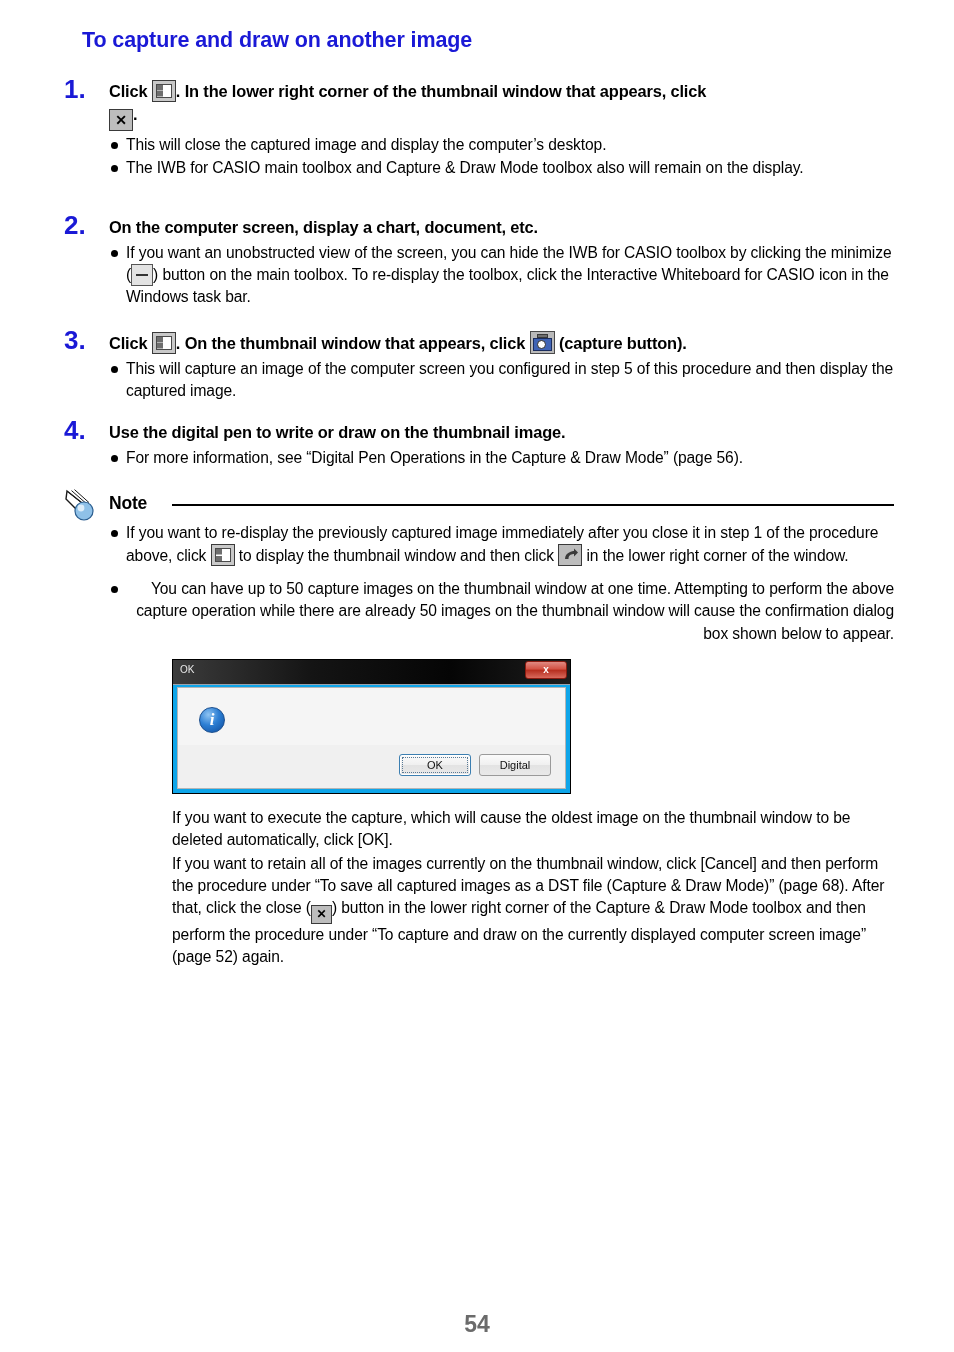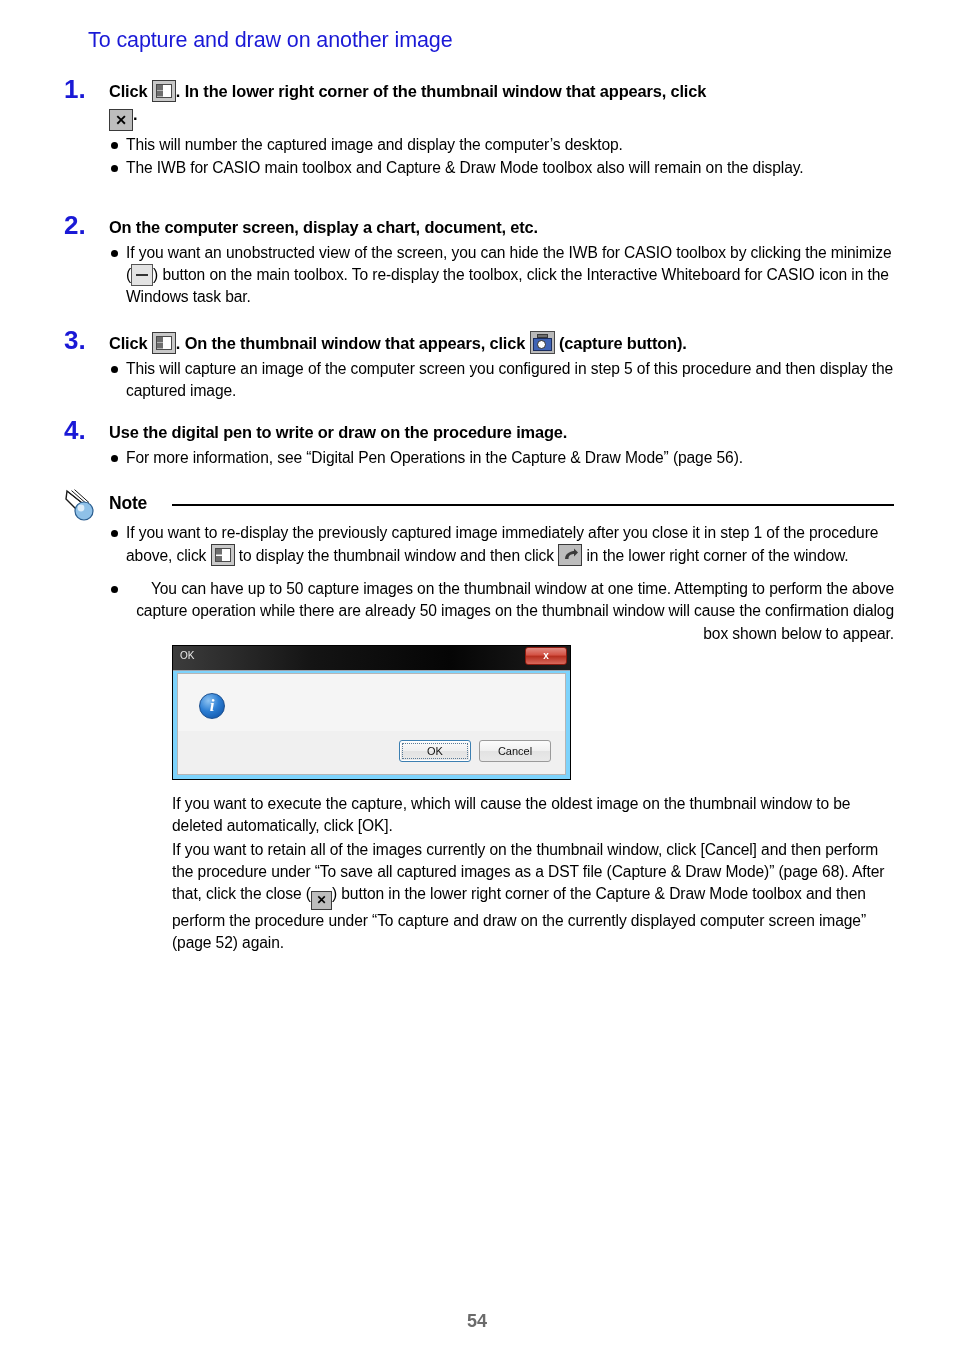--- a/index.html
+++ b/index.html
@@ -19,24 +19,24 @@
     position: relative;
     width: 954px;
     height: 1352px;
     box-sizing: border-box;
     padding: 0;
   }
 
   
   .section-title {
     position: absolute;
-    left: 88px;
+    left: 82px;
     top: 28px;
     font-size: 21.5px;
-    font-weight: normal;
+    font-weight: bold;
     color: #1a19d6;
     letter-spacing: -0.1px;
     white-space: nowrap;
   }
 
   
   .step {
     position: absolute;
     left: 64px;
     width: 830px;
@@ -230,26 +230,26 @@
     height: 2px;
     background: #000;
   }
   .note-body {
     margin-left: 45px;
     margin-top: 2px;
   }
 
   
   .dialog-figure {
-    margin: 0 0 0 63px;
+    margin: 14px 0 0 63px;
     width: 399px;
     height: 135px;
     border: 1px solid #000;
     box-sizing: border-box;
-    background: #7dd3fc;
+    background: #0ea5e9;
     position: relative;
   }
   .dlg-titlebar {
     height: 24px;
     background: linear-gradient(to right, #3c3c3c 0%, #141414 35%, #050505 70%, #1d1d1d 100%);
     position: relative;
     border-bottom: 1px solid #9aa3ad;
   }
   .dlg-title {
     position: absolute;
@@ -367,21 +367,21 @@
     letter-spacing: -0.1px;
   }
 
   
   .page-number {
     position: absolute;
     left: 0;
     right: 0;
     top: 1311px;
     text-align: center;
-    font-size: 18px;
+    font-size: 23px;
     font-weight: bold;
     color: #6b6b6b;
   }
 </style>
 </head>
 <body>
 
 <div class="page">
 
   <div class="section-title">To capture and draw on another image</div>
@@ -389,21 +389,21 @@
   <div class="step" style="top:80px;">
     <div class="step-num">1.</div>
     <div class="step-body">
       <div class="step-head">
         <span>Click</span>
         <span class="ibtn icon-thumb"><i></i></span><span>. In the lower right corner of the thumbnail window that appears, click</span>
         <br>
         <span class="ibtn icon-close">✕</span><span>.</span>
       </div>
       <div class="bullets">
-        <div class="bullet">This will number the captured image and display the computer’s desktop.</div>
+        <div class="bullet">This will close the captured image and display the computer’s desktop.</div>
         <div class="bullet">The IWB for CASIO main toolbox and Capture &amp; Draw Mode toolbox also will remain on the display.</div>
       </div>
     </div>
   </div>
 
   <div class="step" style="top:216px;">
     <div class="step-num">2.</div>
     <div class="step-body">
       <div class="step-head">On the computer screen, display a chart, document, etc.</div>
       <div class="bullets">
@@ -425,21 +425,21 @@
       </div>
       <div class="bullets">
         <div class="bullet">This will capture an image of the computer screen you configured in step 5 of this procedure and then display the captured image.</div>
       </div>
     </div>
   </div>
 
   <div class="step" style="top:421px;">
     <div class="step-num">4.</div>
     <div class="step-body">
-      <div class="step-head">Use the digital pen to write or draw on the procedure image.</div>
+      <div class="step-head">Use the digital pen to write or draw on the thumbnail image.</div>
       <div class="bullets">
         <div class="bullet">For more information, see “Digital Pen Operations in the Capture &amp; Draw Mode” (page 56).</div>
       </div>
     </div>
   </div>
 
   <div class="note-wrap">
     <div class="note-head">
       <div class="note-icon">
         <svg width="44" height="34" viewBox="0 0 44 34">
@@ -475,21 +475,21 @@
         <div class="dlg-titlebar">
           <div class="dlg-title">OK</div>
           <div class="dlg-close">x</div>
         </div>
         <div class="dlg-inner">
           <div class="dlg-content">
             <div class="dlg-info-icon">i</div>
           </div>
           <div class="dlg-buttons">
             <div class="dlg-btn ok">OK</div>
-            <div class="dlg-btn cancel">Cancel</div>
+            <div class="dlg-btn cancel">Digital</div>
           </div>
         </div>
       </div>
 
       <div class="tail">
         <p>If you want to execute the capture, which will cause the oldest image on the thumbnail window to be deleted automatically, click [OK].</p>
         <p style="margin-top:2px;">
           <span>If you want to retain all of the images currently on the thumbnail window, click [Cancel] and then perform the procedure under “To save all captured images as a DST file (Capture &amp; Draw Mode)” (page 68). After that, click the close (</span><span class="ibtn icon-close small">✕</span><span>) button in the lower right corner of the Capture &amp; Draw Mode toolbox and then perform the procedure under “To capture and draw on the currently displayed computer screen image” (page 52) again.</span>
         </p>
       </div>

